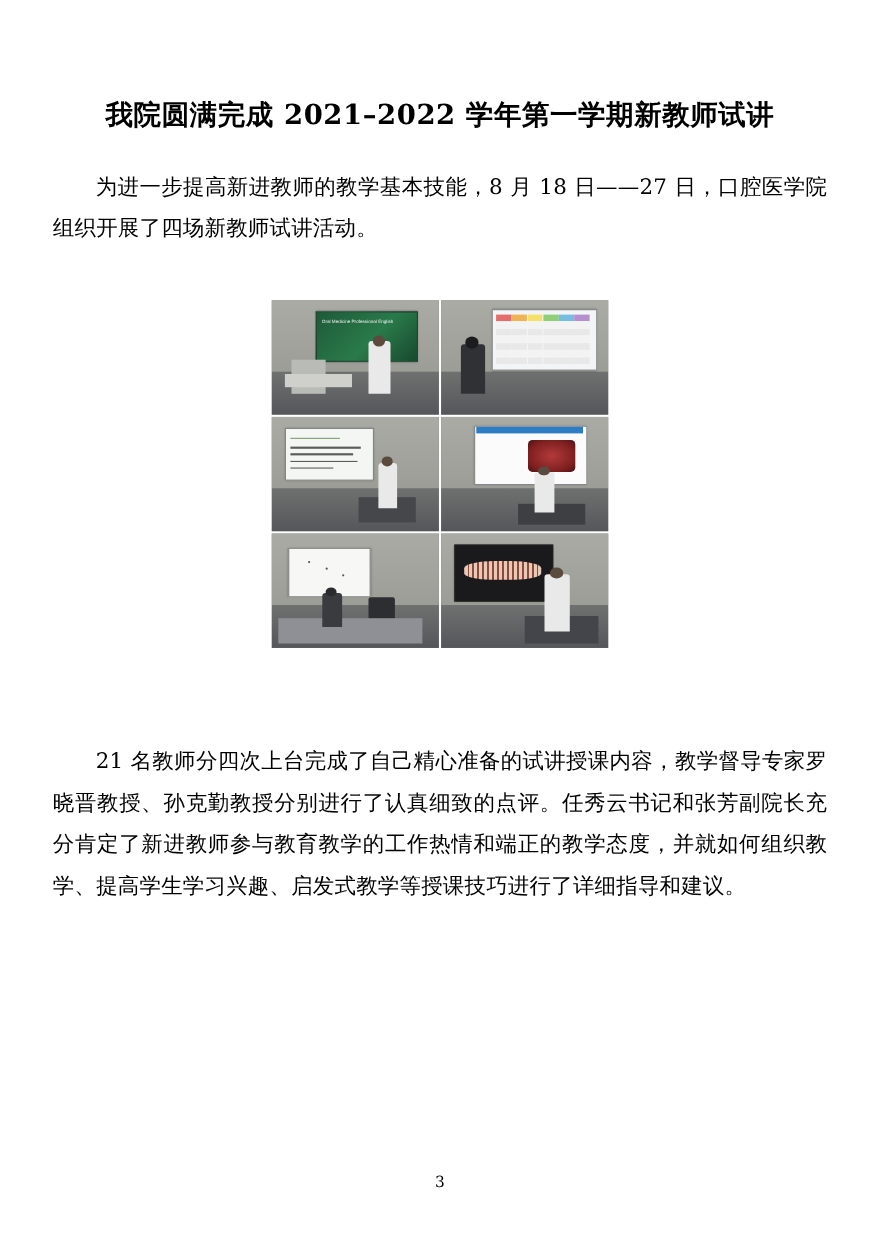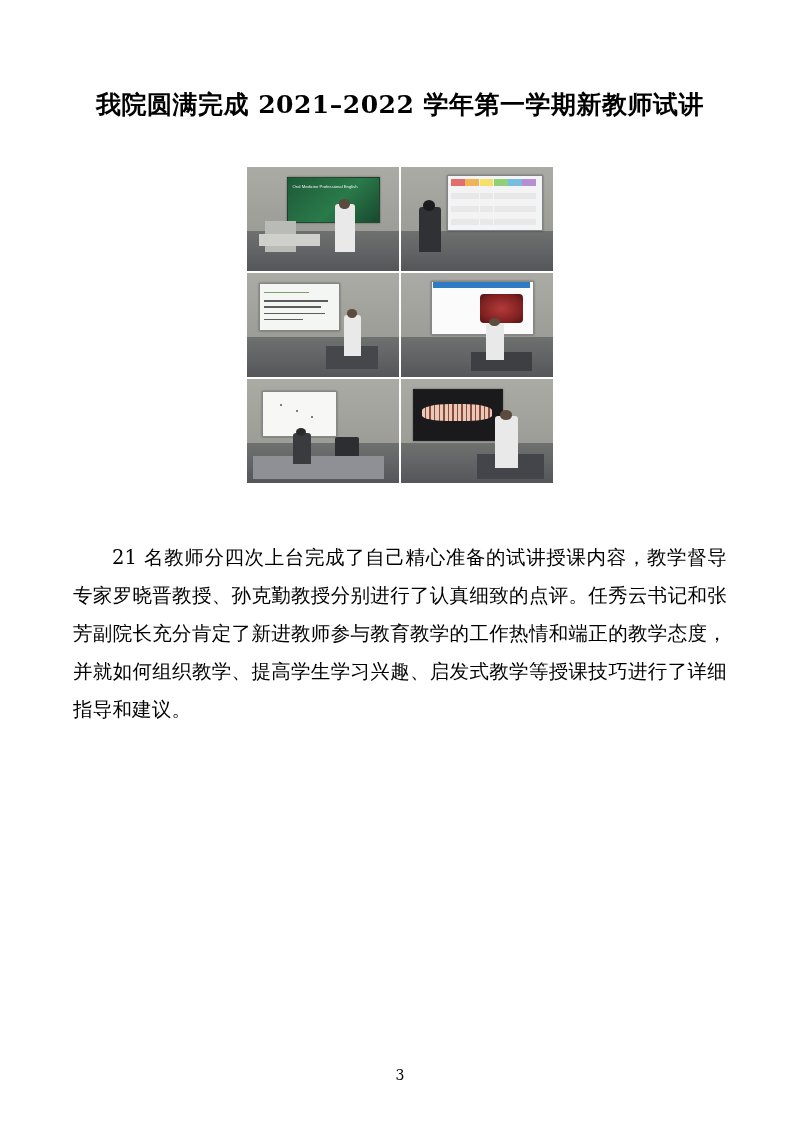--- a/index.html
+++ b/index.html
@@ -13,21 +13,21 @@
     font-family: "DejaVu Serif", "Liberation Serif", serif;
     color: #000000;
     position: relative;
     overflow: hidden;
   }
   .page {
     width: 800px;
     height: 1131px;
     position: relative;
     box-sizing: border-box;
-    padding: 0 73px;
+    padding: 0 48px;
   }
   .doc-title {
     margin: 0;
     padding-top: 88px;
     text-align: center;
     font-size: 25px;
     font-weight: bold;
     letter-spacing: 0.5px;
     font-family: "DejaVu Serif", "Liberation Serif", serif;
   }
@@ -165,21 +165,21 @@
   }
   .p6 .teeth {
     position: absolute; left: 14%; top: 24%; width: 46%; height: 16%;
     background: repeating-linear-gradient(90deg, #e8c9b8 0 3px, #8c4a3c 3px 4.5px);
     border-radius: 40% 40% 35% 35%;
   }
   .p6 .person { left: 62%; top: 36%; width: 15%; height: 50%; }
   .p6 .head { left: 65%; top: 30%; width: 8%; height: 9%; }
   .p6 .desk { left: 50%; top: 72%; width: 44%; height: 24%; background:#44454a;}
   .p-body {
-    margin-top: 56px;
+    margin-top: 84px;
   }
   .p-body2 {
     margin-top: 0;
   }
   .page-number {
     position: absolute;
     bottom: 48px;
     left: 0;
     right: 0;
     text-align: center;
@@ -187,20 +187,21 @@
     font-family: "DejaVu Serif", "Liberation Serif", serif;
   }
 </style>
 </head>
 <body>
 
 <div class="page">
 
   <h1 class="doc-title">我院圆满完成 2021–2022 学年第一学期新教师试讲</h1>
 
+  <p class="para indent p-intro">为进一步提高新进教师的教学基本技能，8 月 18 日——27 日，口腔医学院组织开展了四场新教师试讲活动。</p>
 
   <div class="gallery">
 
     <div class="photo p1">
       <div class="wall"></div>
       <div class="floorline"></div>
       <div class="screen"></div>
       <div class="scr-txt">Oral Medicine
 Professional English</div>
       <div class="podium"></div>

